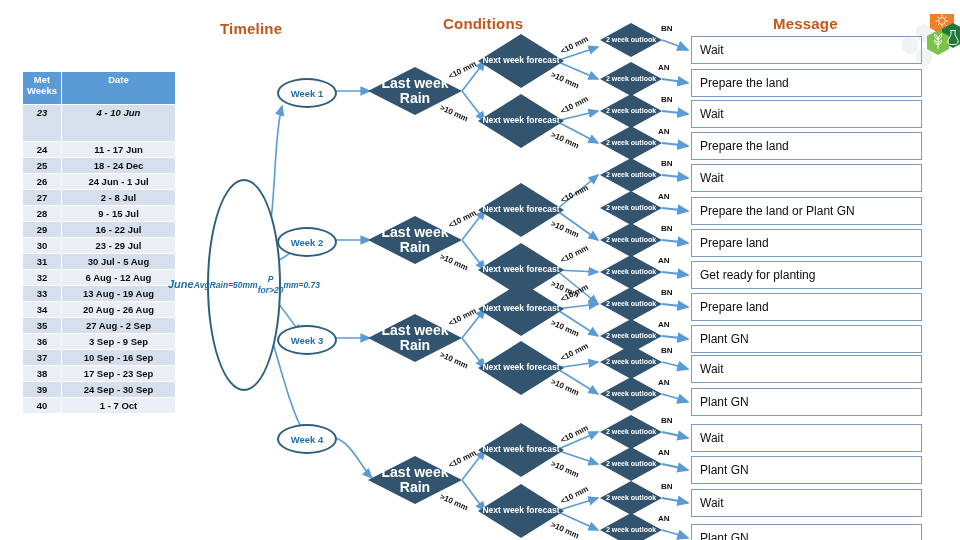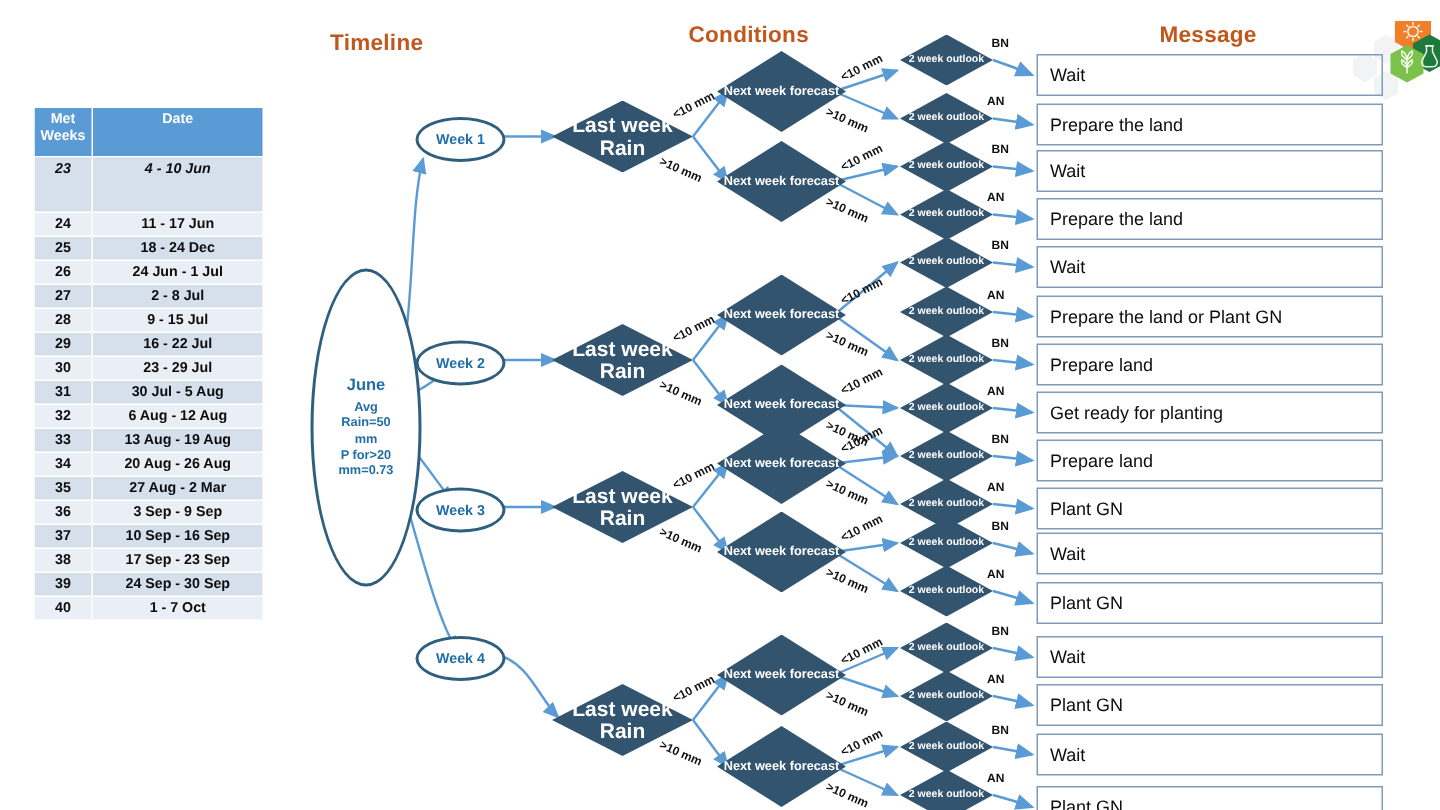--- a/index.html
+++ b/index.html
@@ -51,22 +51,22 @@
   .dm.small .txt{font-size:7px;}
 
   
   .oval{
     position:absolute;border:2px solid #2E5F7E;border-radius:50%;
     background:#ffffff;display:flex;align-items:center;justify-content:center;
     color:#1F6EA8;font-weight:bold;text-align:center;
   }
   .oval.week{width:56px;height:26px;font-size:9.5px;}
   .oval.june{
-    width:70px;height:208px;flex-direction:column;line-height:1.25;
-    font-size:8.5px;color:#1F6EA8;
+    width:70px;height:208px;flex-direction:row;line-height:1.25;
+    font-size:8.5px;color:#1F6EA8;font-style:italic;
   }
   .oval.june .jtitle{font-size:11px;margin-bottom:1px;}
 
   
   .elabel{
     position:absolute;font-size:8px;font-weight:bold;color:#111111;
     white-space:nowrap;transform-origin:0 0;
   }
   .elabel.rot{transform:rotate(-27deg);}
   .elabel.rotd{transform:rotate(24deg);}
@@ -82,21 +82,21 @@
 
   
   #logo{position:absolute;right:0px;top:0px;width:64px;height:62px;}
 </style>
 </head>
 <body>
 
 <div id="stage">
 
   <div class="heading" style="left:220px;top:6px;">Timeline</div>
-  <div class="heading" style="left:443px;top:1px;margin-left:16px;">Conditions</div>
+  <div class="heading" style="left:443px;top:1px;">Conditions</div>
   <div class="heading" style="left:773px;top:1px;">Message</div>
 
   <table id="tl-table">
     <thead>
       <tr>
         <th>Met Weeks</th>
         <th>Date</th>
       </tr>
     </thead>
     <tbody id="tl-body">
@@ -143,21 +143,21 @@
         <tr class="odd">
           <td>33</td>
           <td>13 Aug - 19 Aug</td>
         </tr>
         <tr class="even">
           <td>34</td>
           <td>20 Aug - 26 Aug</td>
         </tr>
         <tr class="odd">
           <td>35</td>
-          <td>27 Aug - 2 Mar</td>
+          <td>27 Aug - 2 Sep</td>
         </tr>
         <tr class="even">
           <td>36</td>
           <td>3 Sep - 9 Sep</td>
         </tr>
         <tr class="odd">
           <td>37</td>
           <td>10 Sep - 16 Sep</td>
         </tr>
         <tr class="even">

